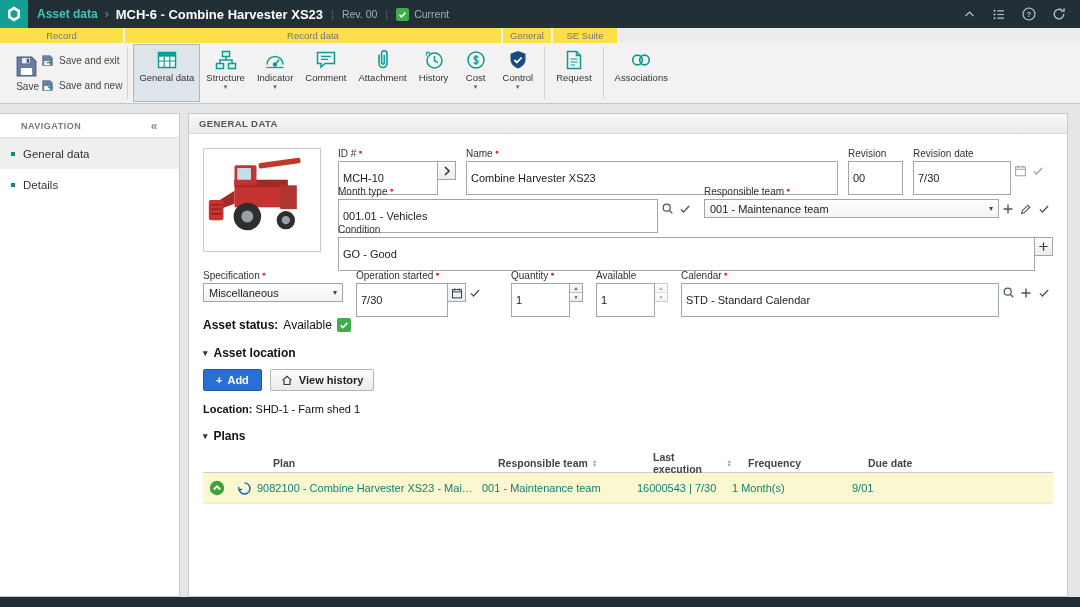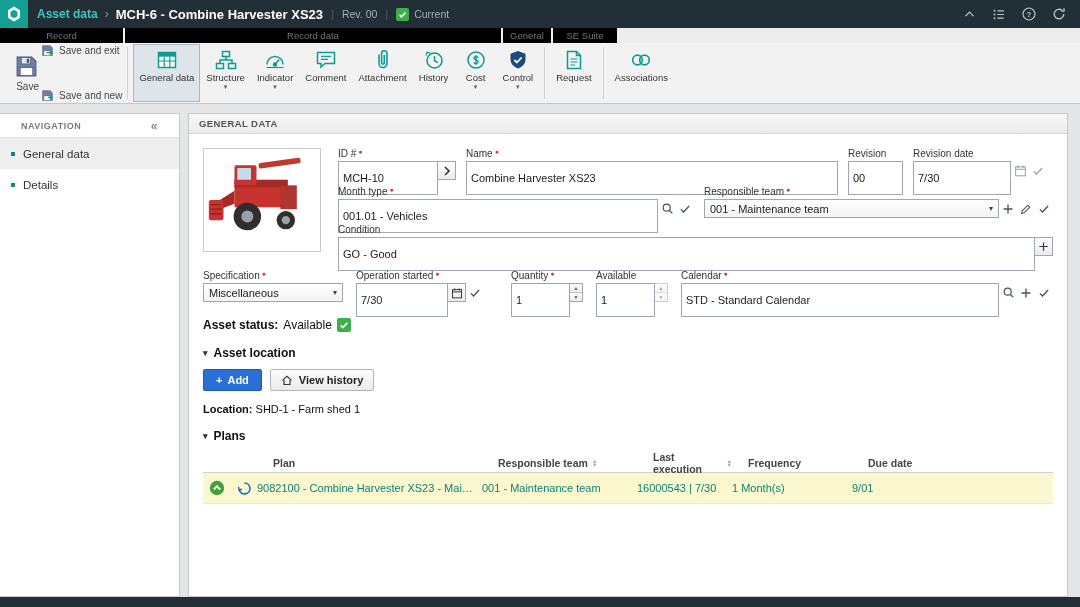--- a/index.html
+++ b/index.html
@@ -15,25 +15,25 @@
   .tb-title { color:#fff; font-size:13px; font-weight:bold; }
   .tb-pipe { color:#4e5d65; margin:0 8px; font-size:11px; }
   .tb-rev, .tb-status { color:#9fb0b8; font-size:10.5px; }
   .chk { display:inline-flex; width:13px; height:13px; border-radius:2px; background:#3fae49; align-items:center; justify-content:center; margin-right:5px; }
   .topbar-actions { margin-left:auto; display:flex; align-items:center; gap:16px; padding-right:14px; }
   .tb-ic { cursor:pointer; display:flex; align-items:center; }
 
   
   .ribbon { position:absolute; top:28px; left:0; width:100%; height:76px; background:#f2f2f2; border-bottom:1px solid #c7c7c7; }
   .rheads { display:flex; height:15px; }
-  .rh { background:#000000; border-right:2px solid #f2f2f2; font-size:9.5px; color:#747474; text-align:center; line-height:15px; }
+  .rh { background:#fde047; border-right:2px solid #f2f2f2; font-size:9.5px; color:#747474; text-align:center; line-height:15px; }
   .rh-rest { flex:1; background:#ececec; }
   .rbody { display:flex; align-items:stretch; height:60px; padding:1px 3px; }
   .save-big { width:36px; display:flex; flex-direction:column; align-items:flex-end; justify-content:center; gap:2px; font-size:10px; color:#444; background:none; border:none; cursor:pointer; }
-  .save-col { display:flex; flex-direction:column; justify-content:space-between; gap:12px; margin-left:2px; }
+  .save-col { display:flex; flex-direction:column; justify-content:center; gap:12px; margin-left:2px; }
   .save-small { display:flex; align-items:center; gap:5px; font-size:10px; color:#444; background:none; border:none; cursor:pointer; white-space:nowrap; }
   .vsep { width:1px; background:#d2d2d2; margin:3px 5px; }
   .rbtn { min-width:42px; padding:3px 5px 1px 5px; display:flex; flex-direction:column; align-items:center; gap:1px; border:1px solid transparent; background:none; font-size:9.5px; color:#333; cursor:pointer; font-family:inherit; }
   .rbtn.active { background:#dde5eb; border:1px solid #a9b8c4; }
   .rbtn .cap { line-height:1.05; text-align:center; white-space:nowrap; }
   .caret { font-size:7px; color:#566; line-height:5px; }
 
   
   .sidebar { position:absolute; left:0; top:113px; width:180px; bottom:10px; background:#fff; border:1px solid #c9c9c9; border-left:none; }
   .nav-head { height:24px; display:flex; align-items:center; justify-content:space-between; padding:0 21px; border-bottom:1px solid #e2e2e2; font-size:9px; font-weight:bold; color:#787878; letter-spacing:.5px; }

